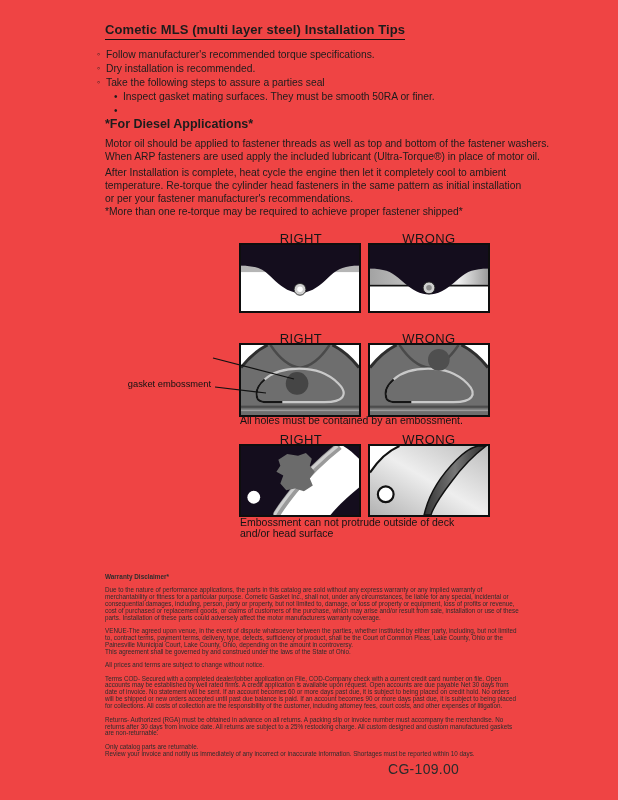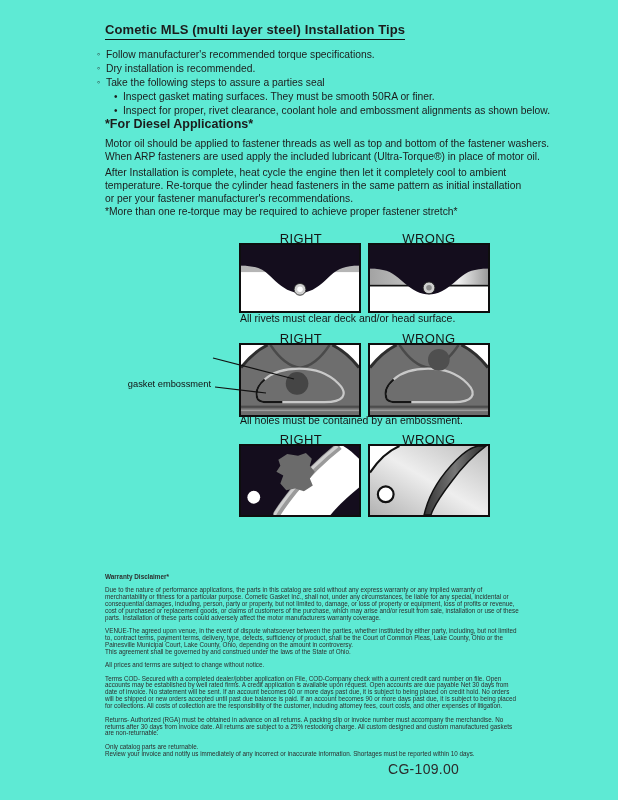--- a/index.html
+++ b/index.html
@@ -1,17 +1,17 @@
 <!DOCTYPE html>
 <html style="--ink: #1c1c1c; --diagram-dark: #140d1d; --diagram-gray: #6e6e6e; --band-gray: #b5b5b5; --emboss-line: #c9c9c9;"><head>
 <meta charset="utf-8">
 <style>
   html,body{margin:0;padding:0;background:#ffffff;}
   .page{
-    position:relative;width:618px;height:800px;background:#5eead4;overflow:hidden;
+    position:relative;width:618px;height:800px;background:#ef4444;overflow:hidden;
     font-family:"Liberation Sans", sans-serif;color:var(--ink,#1c1c1c);
   }
   .abs{position:absolute;}
   .pre{white-space:pre;}
   .preline{white-space:pre-line;}
 
   .title{
     top:22px;left:105px;font-size:13px;font-weight:bold;letter-spacing:.1px;
     border-bottom:1.6px solid #111;padding-bottom:2px;
   }
@@ -60,31 +60,30 @@
     <div class="b-item">
       <span class="marker">◦</span>
       <span>Take the following steps to assure a parties seal</span>
     </div>
     <div class="b-item lvl2">
       <span class="marker">•</span>
       <span>Inspect gasket mating surfaces.  They must be smooth 50RA or finer.</span>
     </div>
     <div class="b-item lvl2">
       <span class="marker">•</span>
-      <span>Inspect for proper, rivet clearance, coolant hole and embossment alignments as shown below.</span>
     </div>
   </div>
 
   <div class="abs para p1 pre">Motor oil should be applied to fastener threads as well as top and bottom of the fastener washers.
 When ARP fasteners are used apply the included lubricant (Ultra-Torque®) in place of motor oil.</div>
   <div class="abs diesel-heading">*For Diesel Applications*</div>
   <div class="abs para p2 pre">After Installation is complete, heat cycle the engine then let it completely cool to ambient
 temperature. Re-torque the cylinder head fasteners in the same pattern as initial installation
 or per your fastener manufacturer's recommendations.</div>
-  <div class="abs note">*More than one re-torque may be required to achieve proper fastener stretch*</div>
+  <div class="abs note">*More than one re-torque may be required to achieve proper fastener shipped*</div>
 
   <div class="abs diagrams">
 
     <div class="dg-label" style="top:1px;left:237px;">RIGHT</div>
     <div class="dg-label" style="top:1px;left:365px;">WRONG</div>
 
     <div class="dg-box" style="top:13px;left:236px;height:70px;">
       <svg viewBox="0 0 120 67" preserveAspectRatio="none">
         <rect x="0" y="0" width="120" height="67" fill="#ffffff"></rect>
         <rect x="0" y="21" width="120" height="6.5" fill="var(--band-gray,#b5b5b5)"></rect>
@@ -104,21 +103,20 @@
           </linearGradient>
         </defs>
         <rect x="0" y="0" width="120" height="67" fill="#ffffff"></rect>
         <rect x="0" y="24" width="120" height="16.3" fill="url(#g-wedge)"></rect>
         <rect x="0" y="40.3" width="120" height="1.8" fill="#121212"></rect>
         <path d="M0,0 H120 V24 C106,24 99,26.5 91,33.5 C83,40.5 76,47 66,49.5 Q60,51 54,49.5 C44,47 37,40.5 29,33.5 C21,26.5 14,24 0,24 Z" fill="var(--diagram-dark,#140d1d)"></path>
         <circle cx="60" cy="43.5" r="6" fill="#cfcfcf" stroke="#222222" stroke-width="0.9"></circle>
         <circle cx="60" cy="43.5" r="2.8" fill="#8a8a8a"></circle>
       </svg>
     </div>
-    <div class="dg-cap" style="top:83px;">All rivets must clear deck and/or head surface.</div>
 
     <div class="dg-label" style="top:101px;left:237px;">RIGHT</div>
     <div class="dg-label" style="top:101px;left:365px;">WRONG</div>
 
     <div class="dg-box" style="top:113px;left:236px;height:74px;">
       <svg viewBox="0 0 120 71" preserveAspectRatio="none">
         <rect x="0" y="0" width="120" height="71" fill="var(--diagram-gray,#6e6e6e)"></rect>
         <rect x="0" y="61.5" width="120" height="2.2" fill="#4c4c4c"></rect>
         <rect x="0" y="65.5" width="120" height="1.6" fill="#9c9c9c"></rect>
         <path d="M0,0 L27,0 C17,5 7,14 0,23 Z" fill="#ffffff"></path>
@@ -183,20 +181,22 @@
               <stop offset="1" stop-color="#2a2a2a"></stop>
           </linearGradient>
         </defs>
         <rect x="0" y="0" width="120" height="70" fill="url(#g-body)"></rect>
         <path d="M0,0 H30 C18,5 8,15 0,27 Z" fill="#ffffff"></path>
         <path d="M30,0 C18,5 8,15 0,27" fill="none" stroke="#111111" stroke-width="2"></path>
         <path d="M55,70 C59,52 70,32 88,14 C96,6 104,1 110,0 L118,0 C106,9 94,21 83,36 C73,49 65,60 62,70 Z" fill="url(#g-stripe)" stroke="#111111" stroke-width="1.5"></path>
         <circle cx="16" cy="49" r="8" fill="#ffffff" stroke="#111111" stroke-width="2.2"></circle>
       </svg>
     </div>
+    <div class="dg-cap pre" style="top:287px;">Embossment can not protrude outside of deck
+and/or head surface</div>
 
   </div>
 
   <div class="abs legal">
     <div class="legal-h">Warranty Disclaimer*</div>
     <p class="preline">Due to the nature of performance applications, the parts in this catalog are sold without any express warranty or any implied warranty of merchantability or fitness for a particular purpose.  Cometic Gasket Inc., shall not, under any circumstances, be liable for any special, incidental or consequential damages, including, person, party or property, but not limited to, damage, or loss of property or equipment, loss of profits or revenue, cost of purchased or replacement goods, or claims of customers of the purchase, which may arise and/or result from sale, installation or use of these parts.  Installation of these parts could adversely affect the motor manufacturers warranty coverage.</p>
     <p class="preline">VENUE-The agreed upon venue, in the event of dispute whatsoever between the parties, whether instituted by either party, including, but not limited to, contract terms, payment terms, delivery, type, defects, sufficiency of product, shall be the Court of Common Pleas, Lake County, Ohio or the Painesville Municipal Court, Lake County, Ohio, depending on the amount in controversy.
 This agreement shall be governed by and construed under the laws of the State of Ohio.</p>
     <p class="preline">All prices and terms are subject to change without notice.</p>
     <p class="preline">Terms COD- Secured with a completed dealer/jobber application on File, COD-Company check with a current credit card number on file.  Open accounts may be established by well rated firms.  A credit application is available upon request.  Open accounts are due payable Net 30 days from date of invoice.  No statement will be sent.  If an account becomes 60 or more days past due, it is subject to being placed on credit hold.  No orders will be shipped or new orders accepted until past due balance is paid.  If an account becomes 90 or more days past due, it is subject to being placed for collections.  All costs of collection are the responsibility of the customer, including attorney fees, court costs, and other expenses of litigation.</p>

